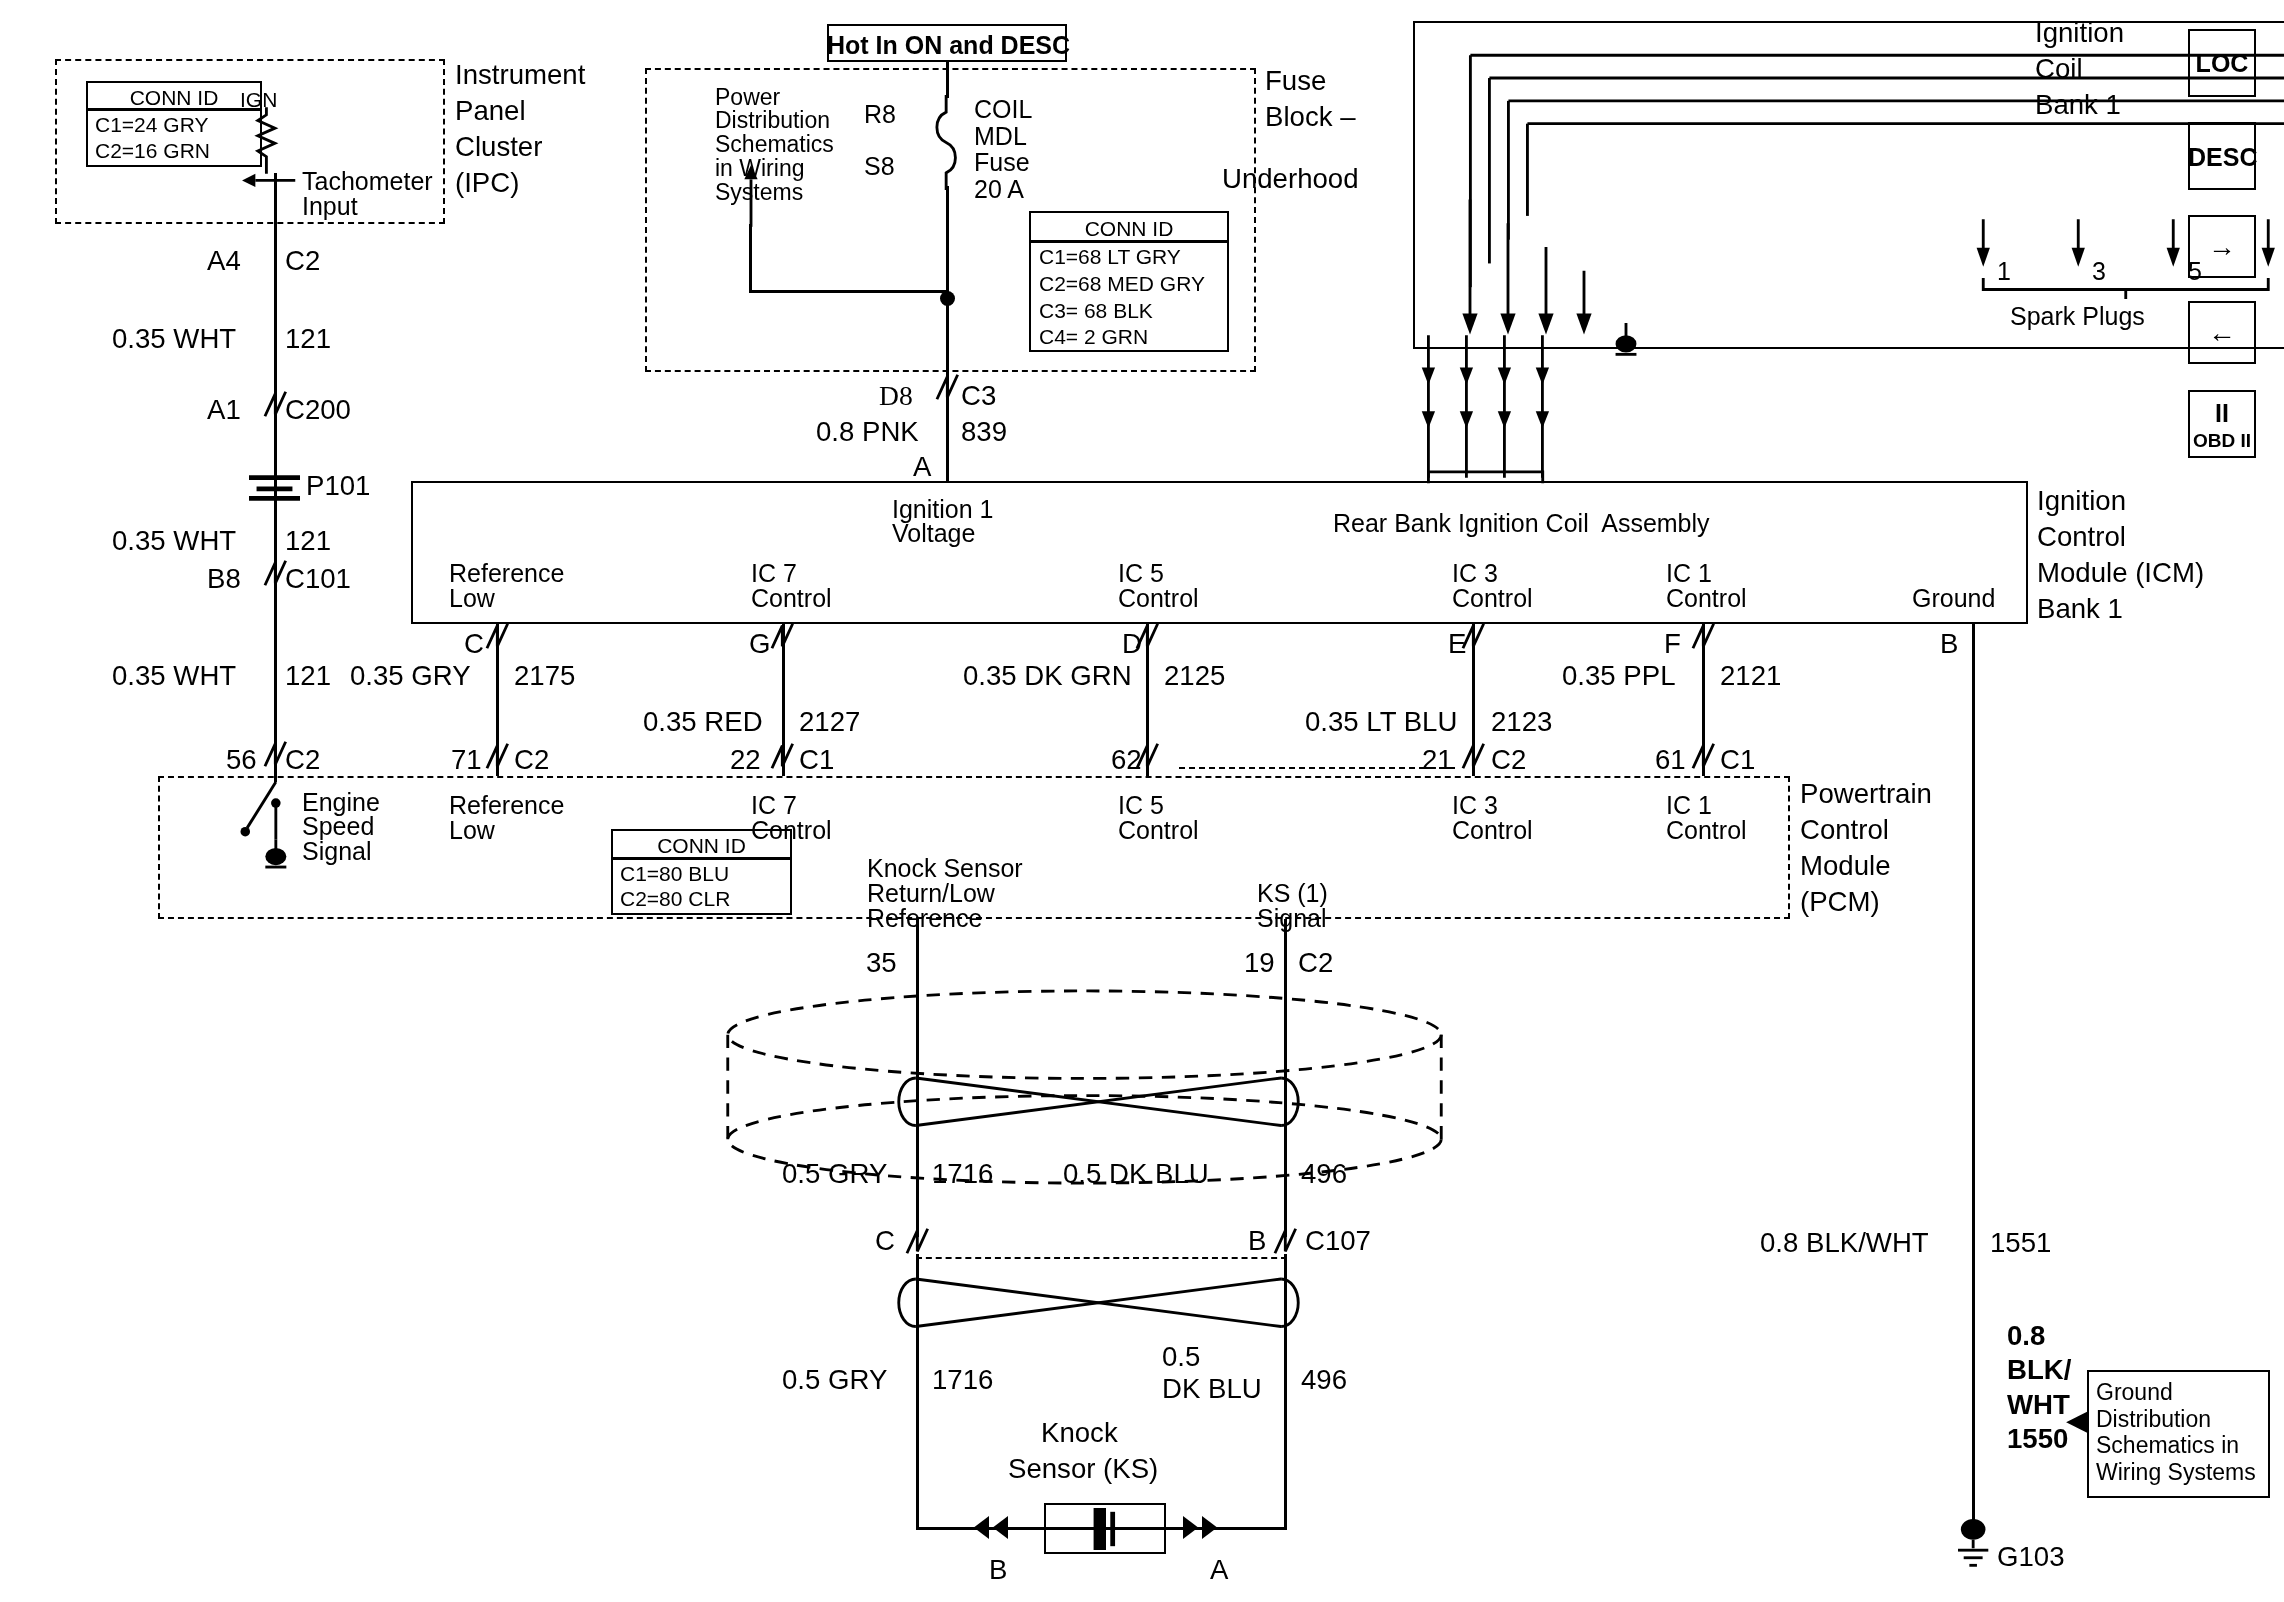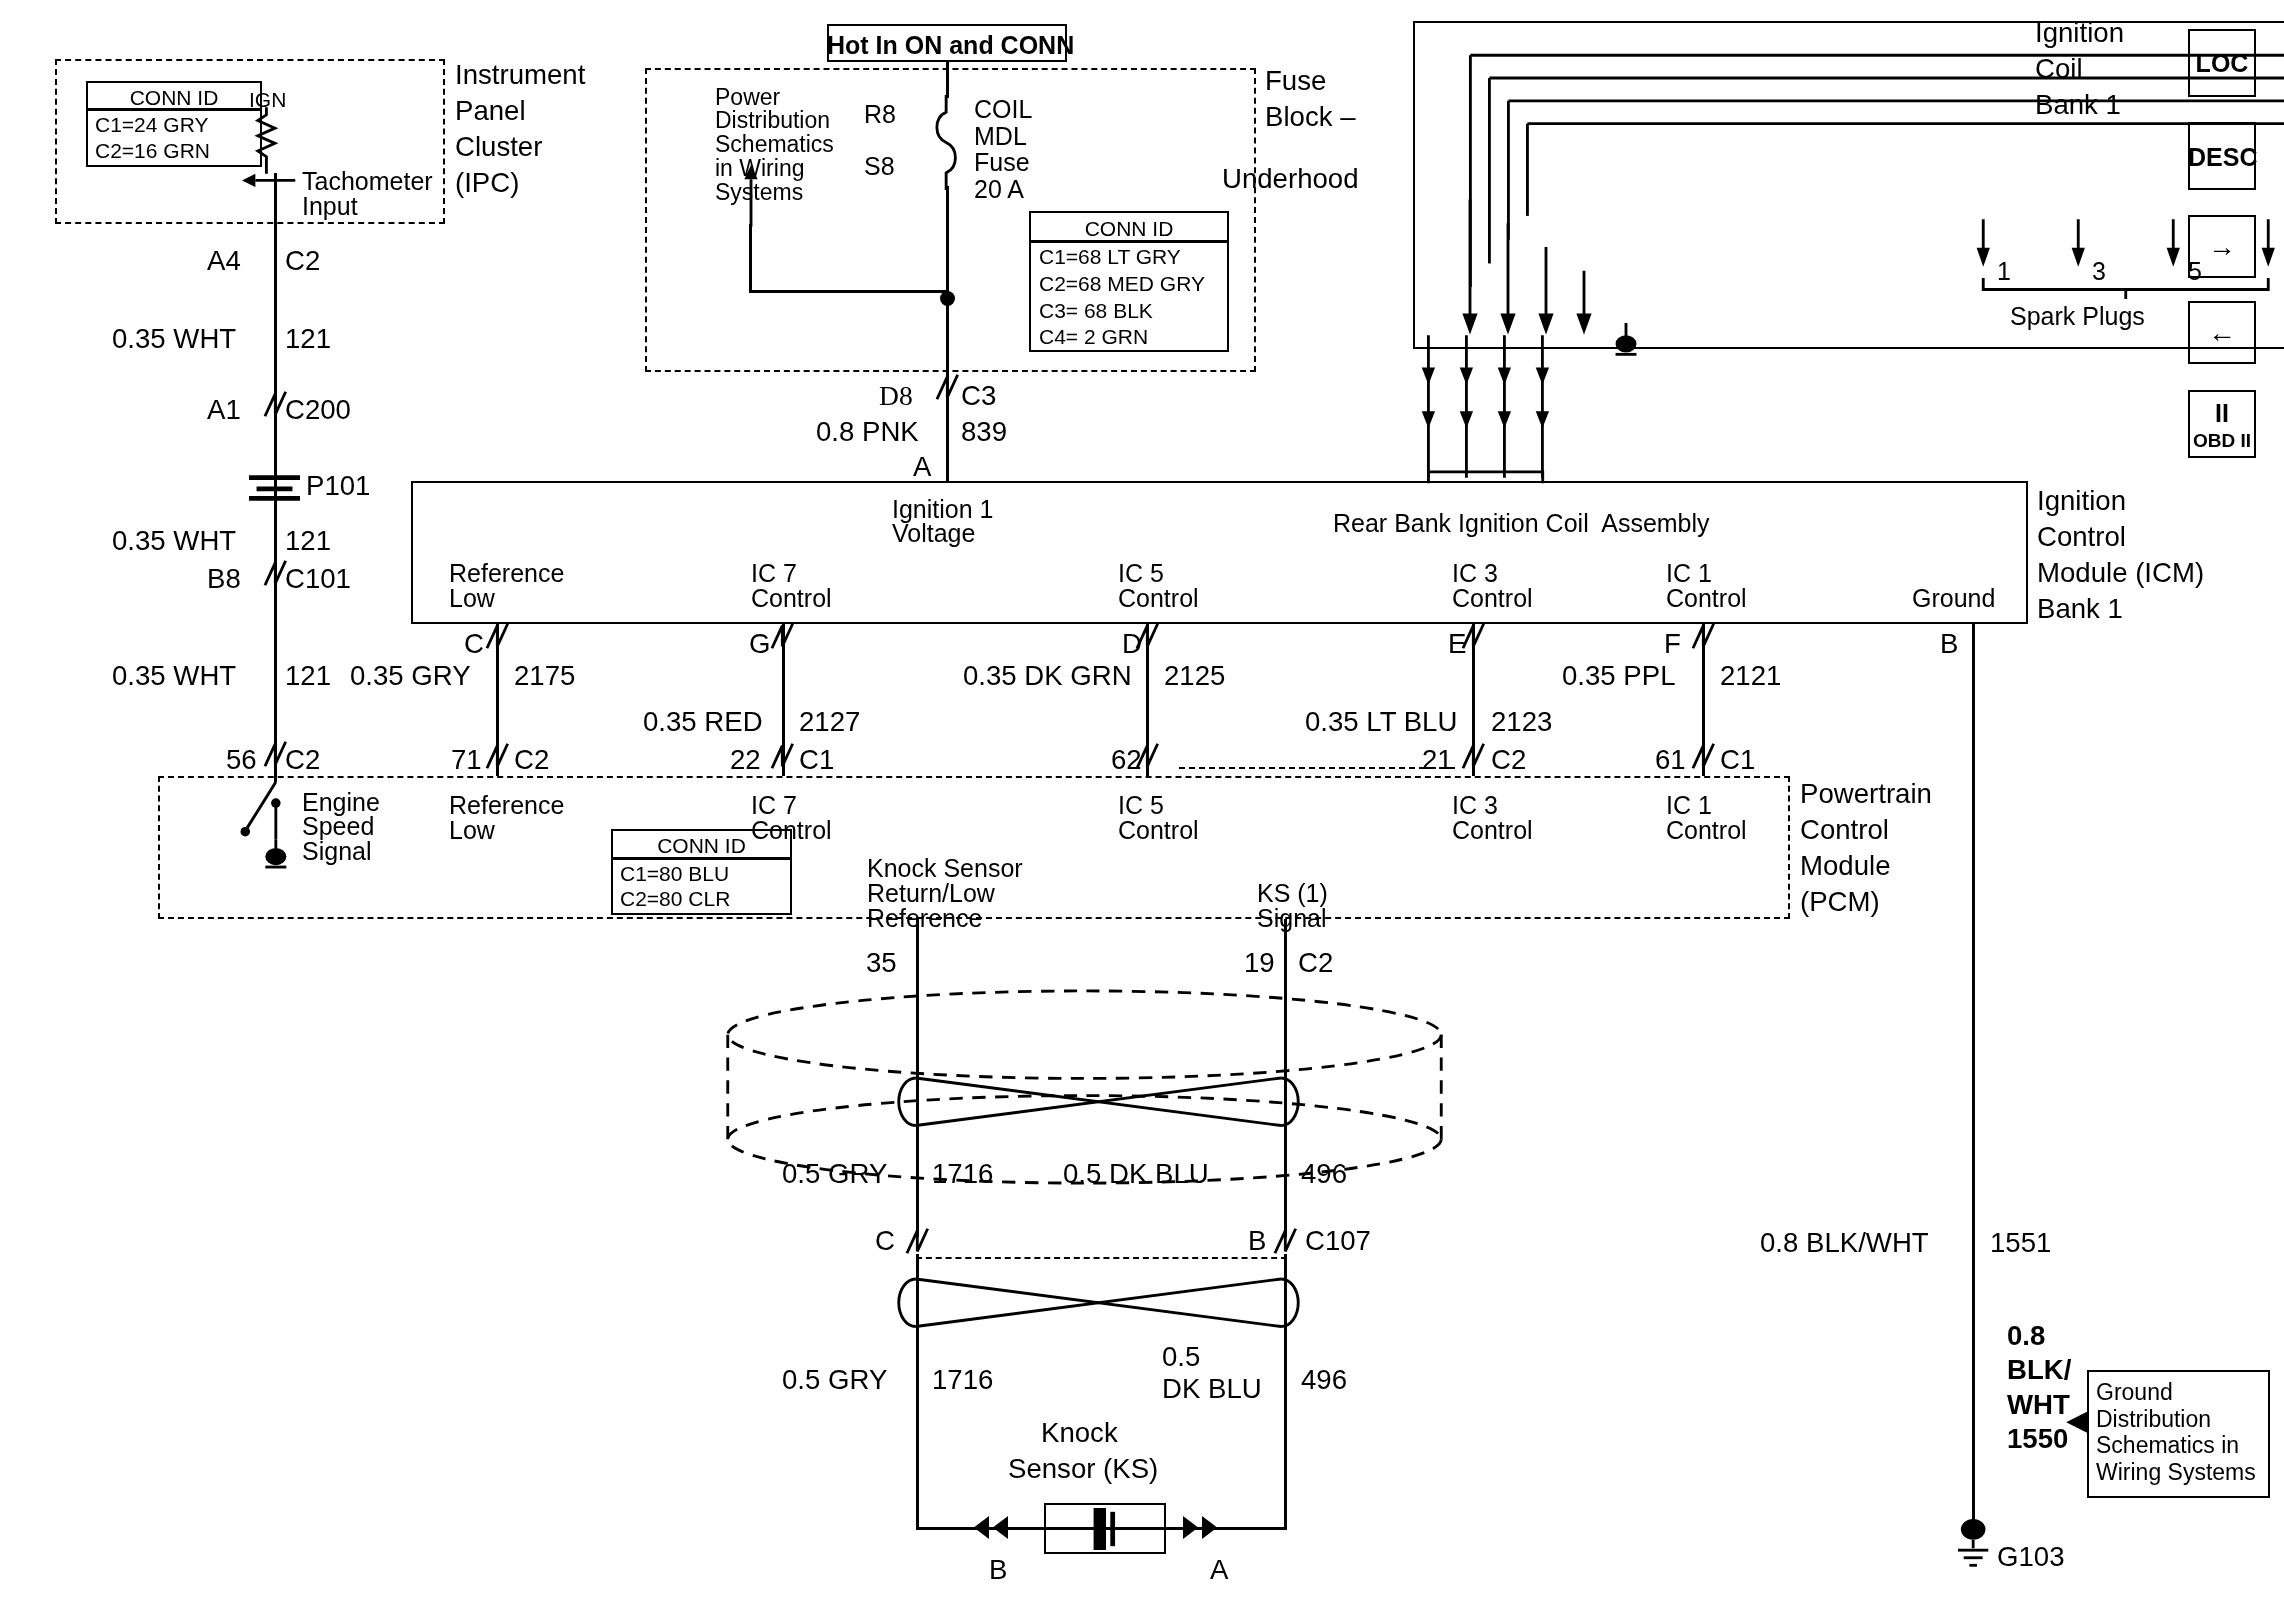--- a/index.html
+++ b/index.html
@@ -24,21 +24,21 @@
 <body>
 
 <div id="root">
 
   <div class="dbox" style="left:55px;top:59px;width:390px;height:165px;"></div>
   <div class="box" style="left:86px;top:81px;width:176px;height:86px;"></div>
   <div class="ln hl" style="left:86px;top:108px;width:176px;"></div>
   <div class="t f14 ctr" style="left:86px;top:86px;width:176px;">CONN ID</div>
   <div class="t f14" style="left:95px;top:113px;">C1=24 GRY</div>
   <div class="t f14" style="left:95px;top:139px;">C2=16 GRN</div>
-  <div class="t f14" style="left:249px;top:88px;text-align:center;">IGN</div>
+  <div class="t f14" style="left:240px;top:88px;text-align:center;">IGN</div>
 
   <svg style="left:255px;top:107px;width:38px;height:67px;" viewBox="0 0 40 70" width="38" height="67">
     <polyline points="12,0 12,8 3,14 21,22 3,30 21,38 3,46 12,52 12,70" stroke="#000" stroke-width="3" fill="none"></polyline>
   </svg>
   <svg style="left:238px;top:169px;width:67px;height:28.5px;" viewBox="0 0 70 30" width="67" height="28.5">
     <polyline points="60,12 18,12" stroke="#000" stroke-width="3" fill="none"></polyline>
     <polygon points="18,5 18,19 4,12" fill="#000"></polygon>
   </svg>
   <div class="t f16" style="left:302px;top:167px;">Tachometer</div>
   <div class="t f16" style="left:302px;top:192px;">Input</div>
@@ -89,21 +89,21 @@
     <line x1="50" y1="60" x2="50" y2="72" stroke="#000" stroke-width="3"></line>
     <ellipse cx="50" cy="78" rx="11" ry="9" fill="#000"></ellipse>
     <line x1="39" y1="89" x2="61" y2="89" stroke="#000" stroke-width="3"></line>
   </svg>
   <div class="t f16" style="left:302px;top:788px;">Engine</div>
   <div class="t f16" style="left:302px;top:812px;">Speed</div>
   <div class="t f16" style="left:302px;top:837px;">Signal</div>
 
   <div class="dbox" style="left:645px;top:68px;width:611px;height:304px;"></div>
   <div class="box" style="left:827px;top:24px;width:240px;height:38px;"></div>
-  <div class="t f16 b ctr" style="left:827px;top:31px;width:240px;">Hot In ON and CONN</div>
+  <div class="t f16 b ctr" style="left:827px;top:31px;width:240px;">Hot In ON and DESC</div>
   <div class="ln vl" style="left:946px;top:60px;height:38px;"></div>
 
   <div class="t f15" style="left:715px;top:84px;">Power</div>
   <div class="t f15" style="left:715px;top:107px;">Distribution</div>
   <div class="t f15" style="left:715px;top:131px;">Schematics</div>
   <div class="t f15" style="left:715px;top:155px;">in Wiring</div>
   <div class="t f15" style="left:715px;top:179px;">Systems</div>
   <svg style="left:732px;top:162px;width:38px;height:67px;" viewBox="0 0 40 70" width="38" height="67">
     <line x1="20" y1="68" x2="20" y2="18" stroke="#000" stroke-width="3"></line>
     <polygon points="13,18 27,18 20,3" fill="#000"></polygon>

